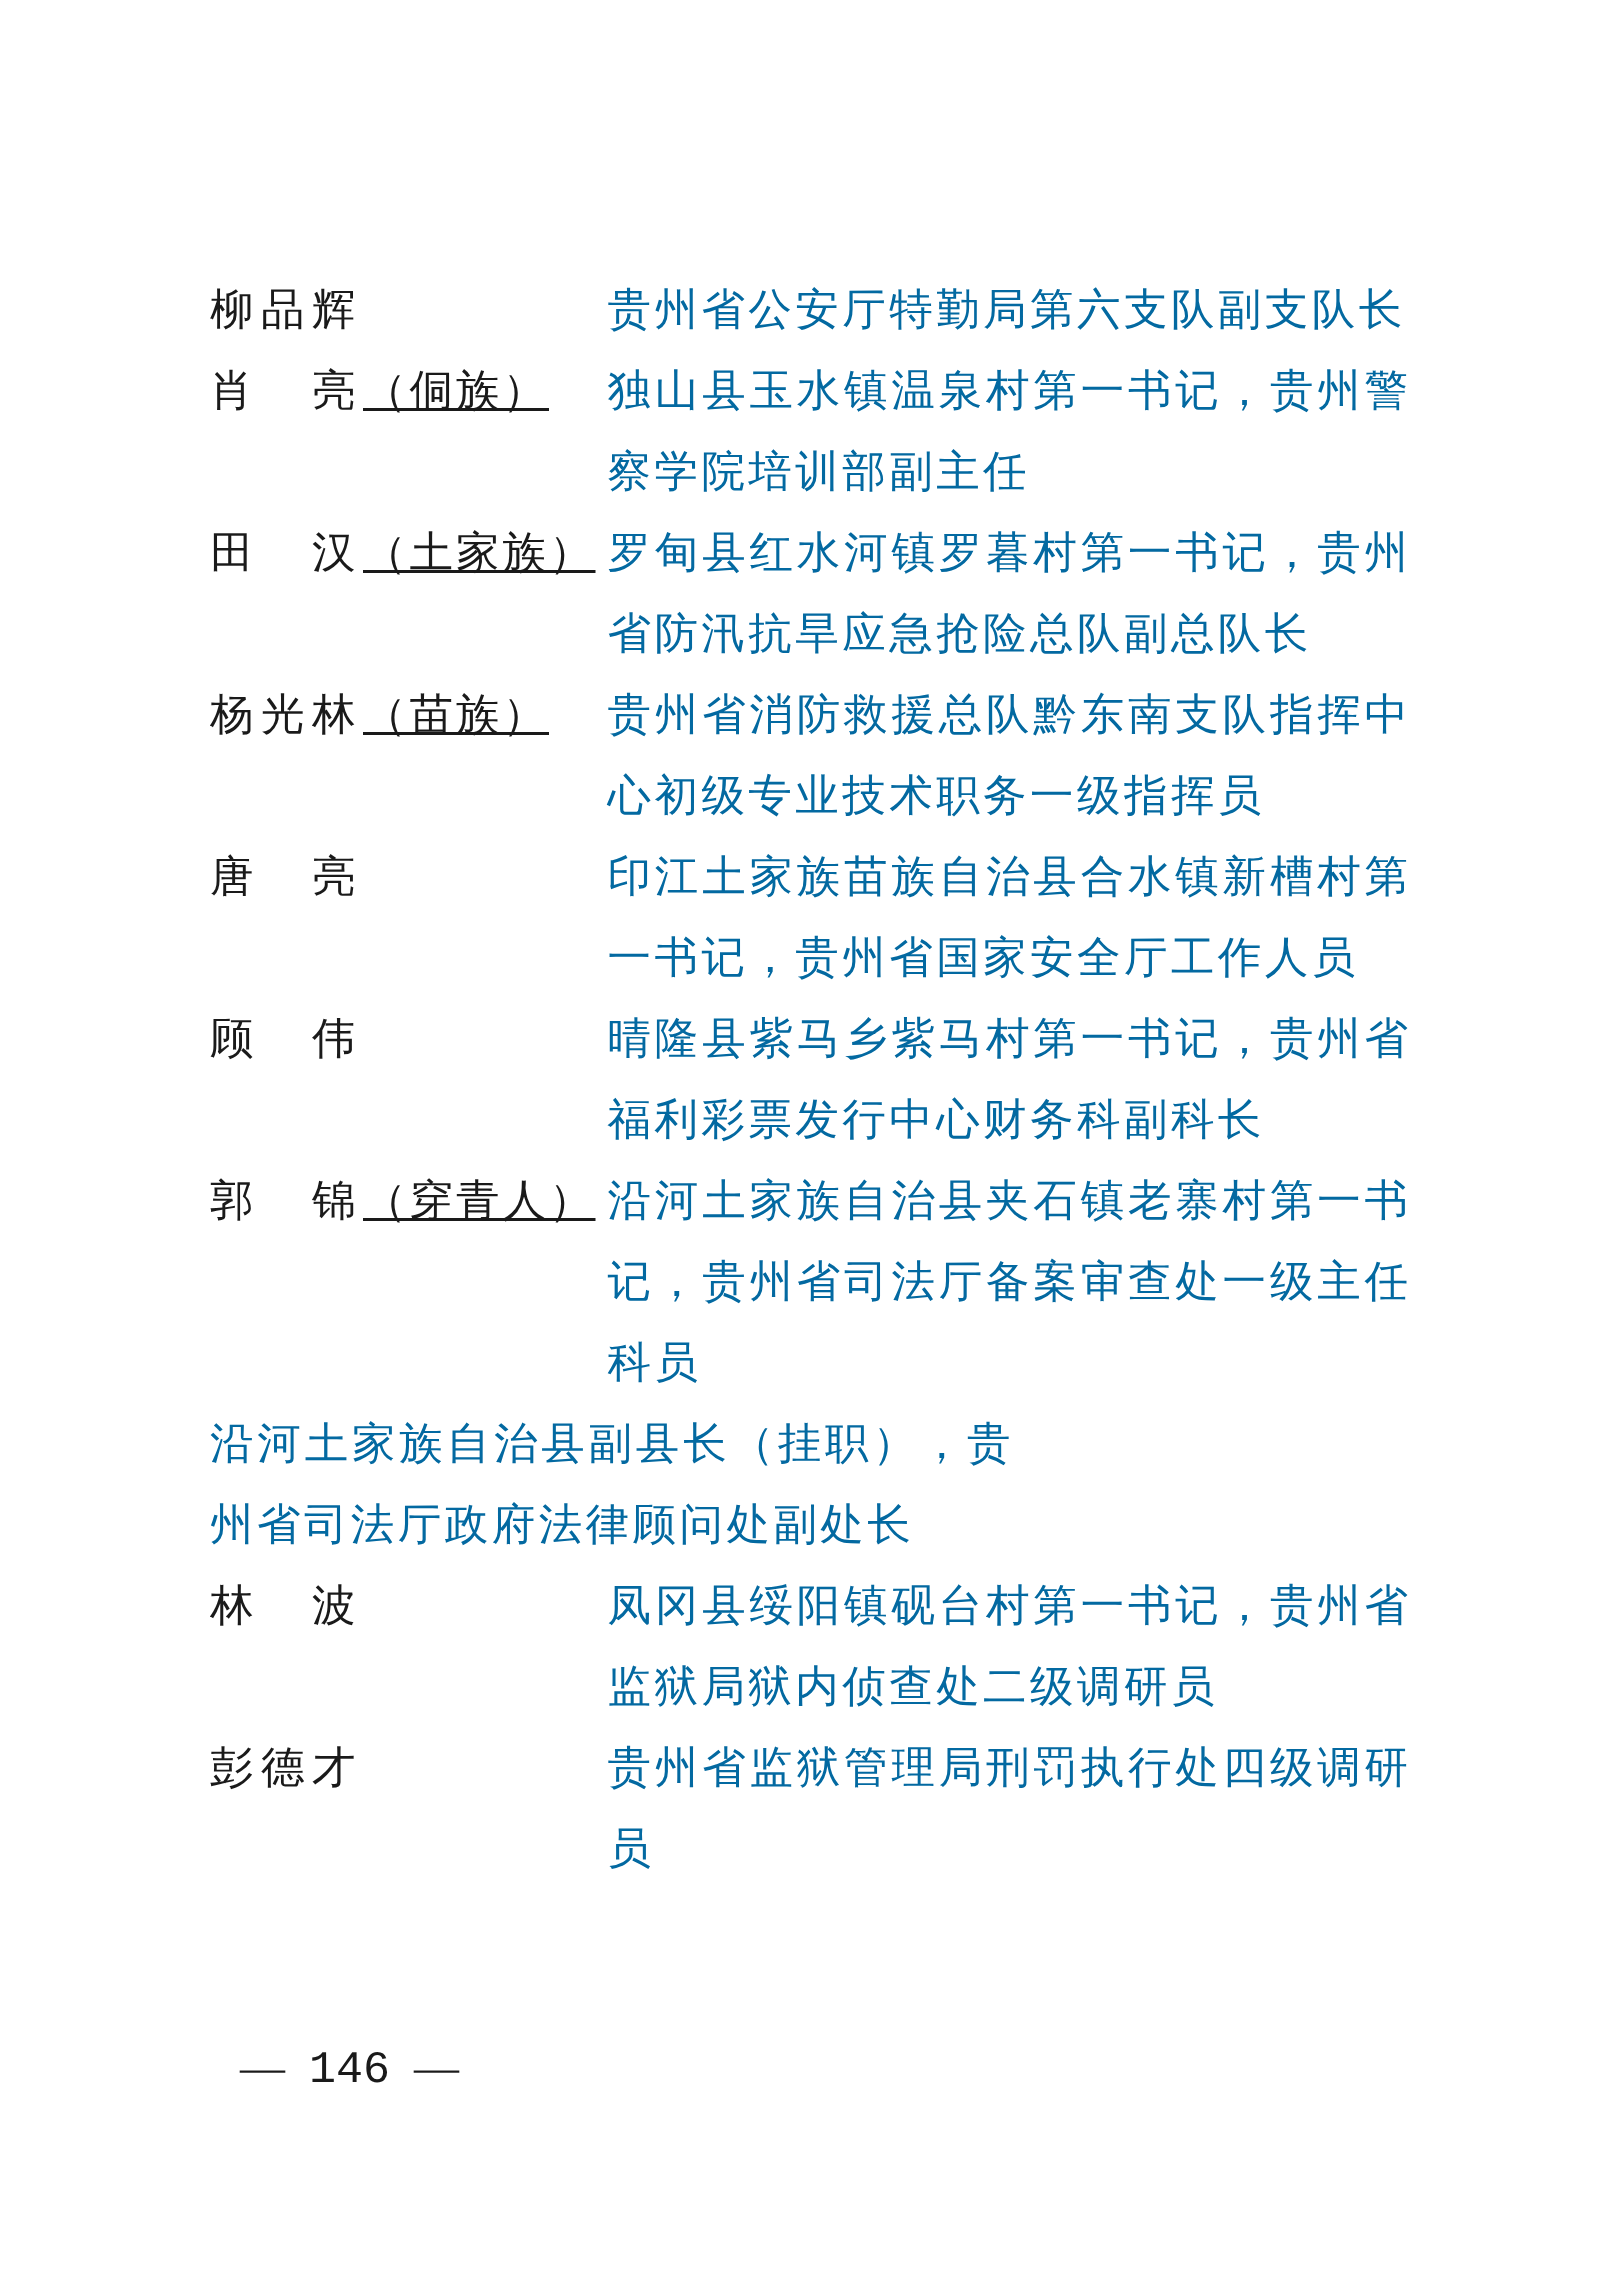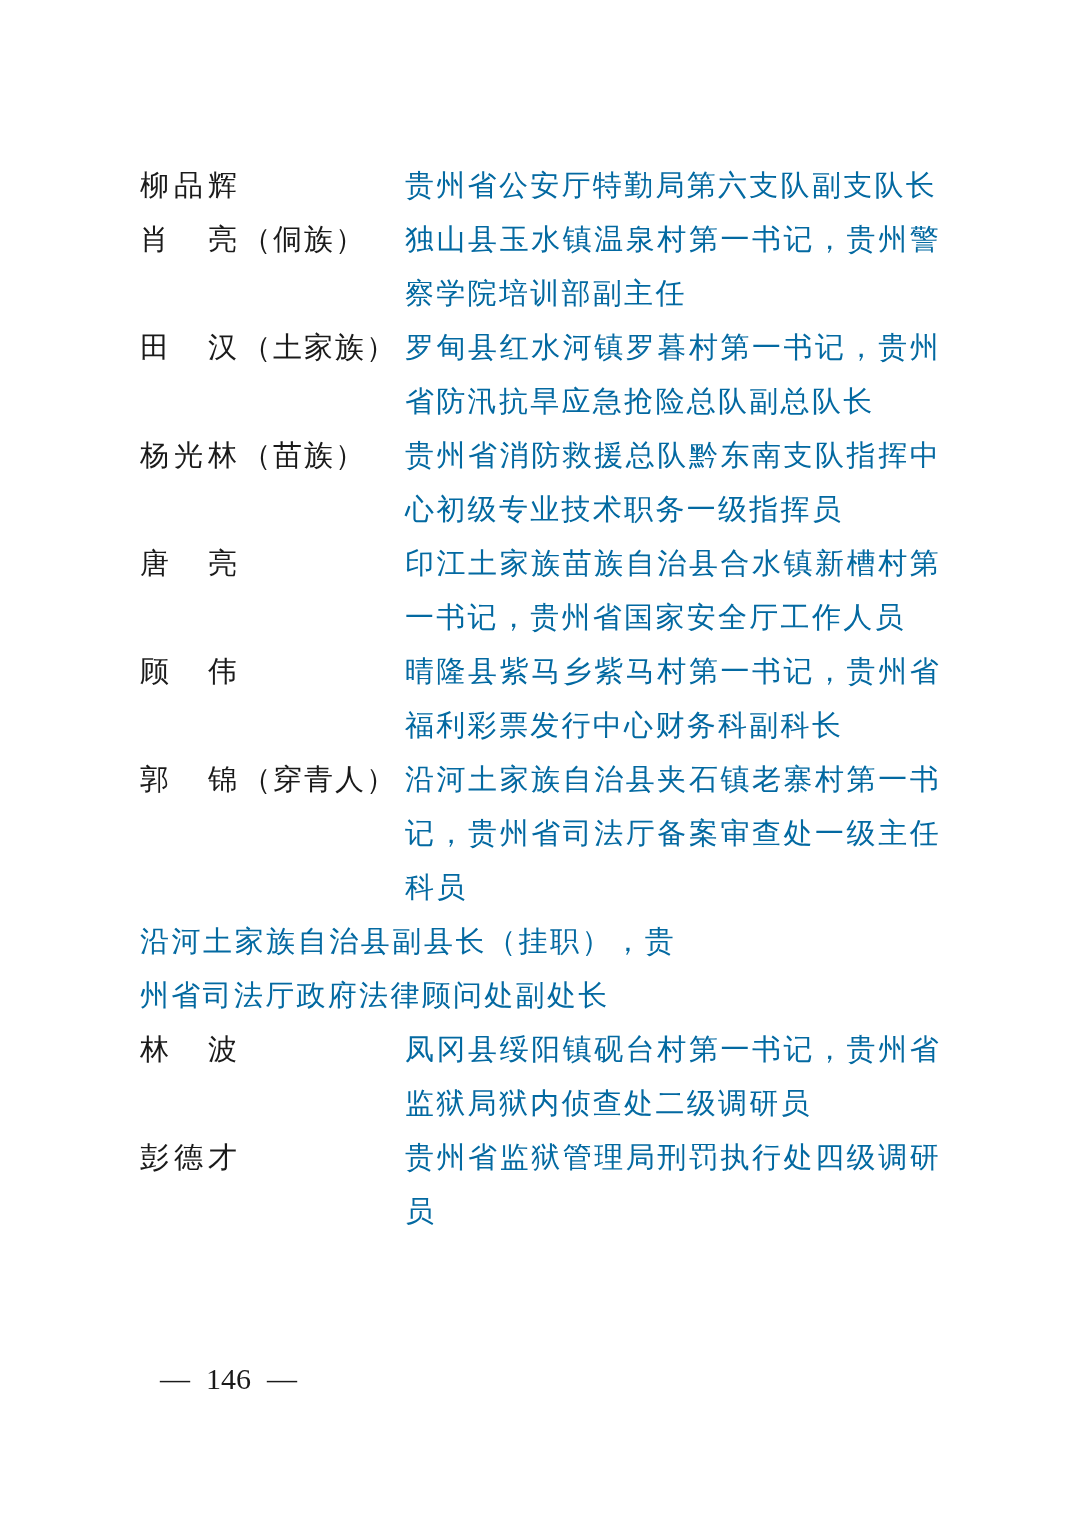--- a/index.html
+++ b/index.html
@@ -14,39 +14,40 @@
     color: #1a1a1a;
     font-family: "Liberation Serif", "DejaVu Serif", serif;
     overflow: hidden;
   }
   .page {
     position: absolute;
     inset: 0;
   }
   .roster {
     position: absolute;
-    top: 158px;
+    top: 180px;
     left: 140px;
     width: 800px;
   }
   .entry {
     display: flex;
     align-items: flex-start;
   }
   .entry-name-cell {
     flex: 0 0 265px;
     width: 265px;
     font-size: 29px;
     line-height: 54px;
     letter-spacing: 5px;
     white-space: nowrap;
     color: #1a1a1a;
   }
   .entry-ethnic {
     letter-spacing: 2px;
+    text-decoration: underline;
   }
   .entry-desc {
     flex: 0 0 536px;
     width: 536px;
     font-size: 29px;
     line-height: 54px;
     letter-spacing: 2.3px;
     text-align: justify;
     text-justify: inter-character;
     color: #0369a1;
@@ -59,21 +60,21 @@
     line-height: 54px;
     color: #1a1a1a;
     display: flex;
     align-items: baseline;
   }
   .page-footer .dash {
     letter-spacing: 0;
   }
   .page-footer .num {
     margin: 0 16px;
-    font-family: Liberation Serif, serif;
+    font-family: Liberation Mono, monospace;
   }
 </style>
 </head>
 <body>
 
 <div class="page">
   <main class="roster" id="roster">
   <div class="entry">
     <div class="entry-name-cell"><span class="entry-name">柳品辉</span><span class="entry-ethnic"></span></div>
     <div class="entry-desc">贵州省公安厅特勤局第六支队副支队长</div>

